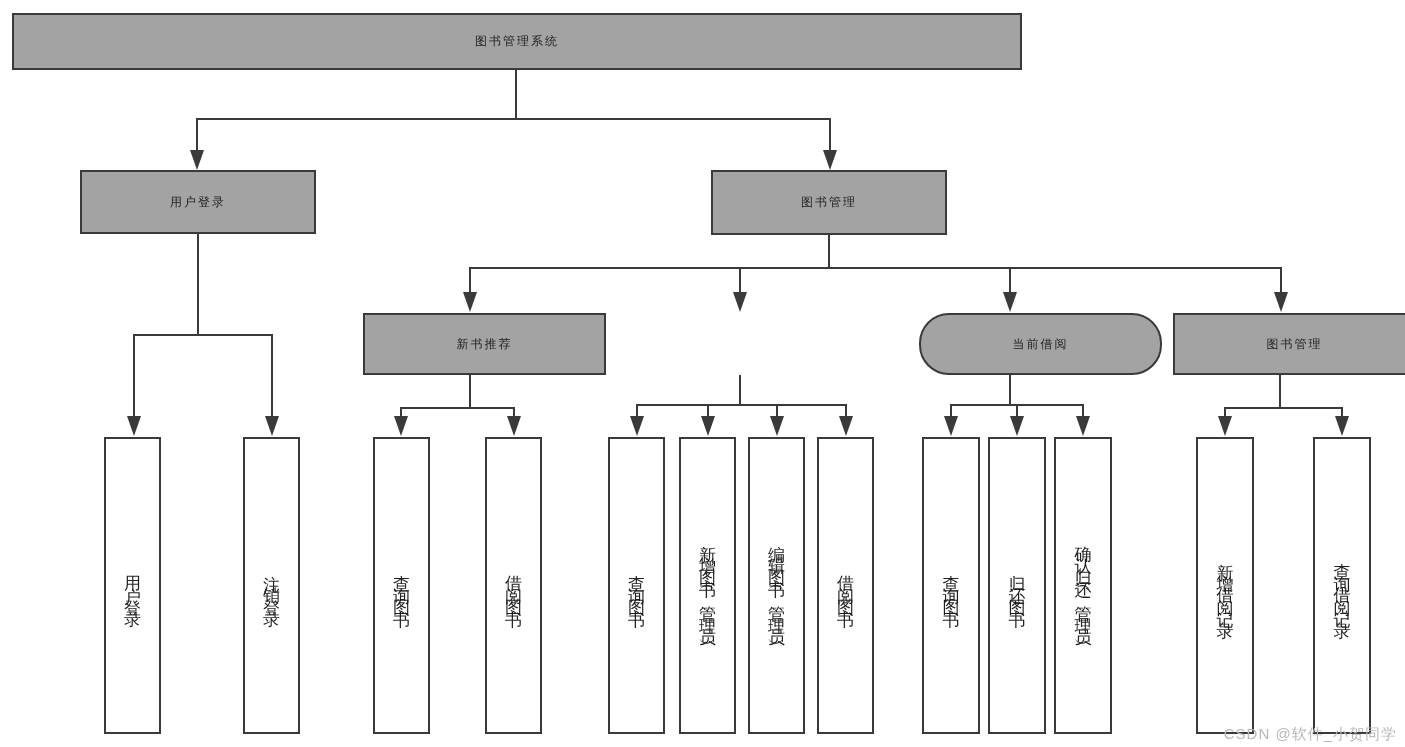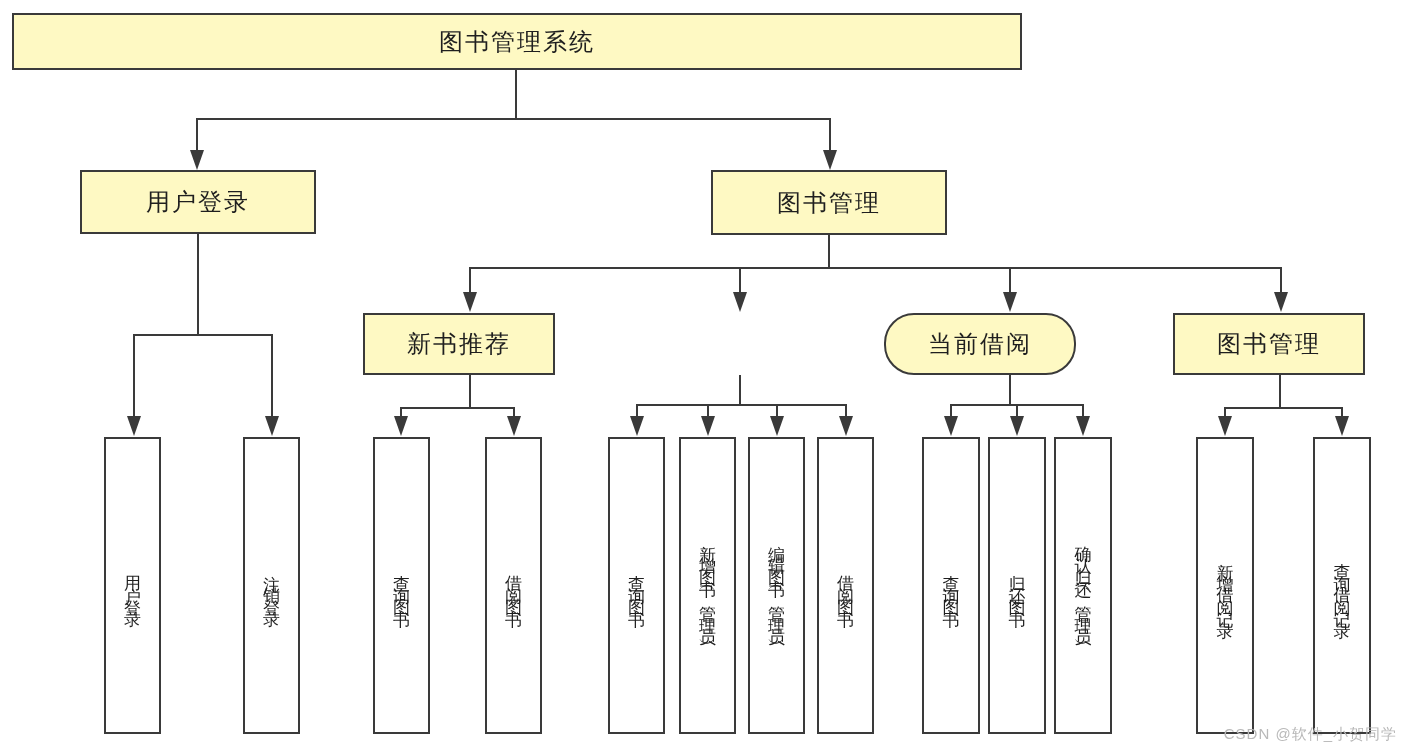--- a/index.html
+++ b/index.html
@@ -14,25 +14,25 @@
     overflow: hidden;
   }
   #connectors {
     position: absolute;
     left: 0; top: 0;
     width: 1405px; height: 747px;
   }
   .hbox {
     position: absolute;
     border: 2px solid #3a3a3a;
-    background: #fef9c3;
+    background: #a3a3a3;
     display: flex;
     align-items: center;
     justify-content: center;
-    font-size: 24px;
+    font-size: 12px;
     letter-spacing: 2px;
     z-index: 2;
   }
   .vbox {
     position: absolute;
     width: 57px;
     height: 297px;
     top: 437px;
     border: 2px solid #3a3a3a;
     background: #ffffff;
@@ -42,24 +42,24 @@
     writing-mode: vertical-rl;
     text-orientation: mixed;
     font-size: 17px;
     letter-spacing: 12px;
     line-height: 1;
     z-index: 2;
   }
   .root-box   { left: 12px;  top: 13px;  width: 1010px; height: 57px; }
   .lvl2-a     { left: 80px;  top: 170px; width: 236px;  height: 64px; }
   .lvl2-b     { left: 711px; top: 170px; width: 236px;  height: 65px; }
-  .lvl3       { top: 313px;  width: 192px; height: 62px; }
+  .lvl3       { top: 313px;  width: 243px; height: 62px; }
   .lvl3-a     { left: 363px; }
   .lvl3-b     { left: 633px; }
-  .lvl3-c     { left: 884px; border-radius: 30px; }
+  .lvl3-c     { left: 919px; border-radius: 30px; }
   .lvl3-d     { left: 1173px; }
   .b1  { left: 104px; }
   .b2  { left: 243px; }
   .b3  { left: 373px; }
   .b4  { left: 485px; }
   .b5  { left: 608px; }
   .b6  { left: 679px; }
   .b7  { left: 748px; }
   .b8  { left: 817px; }
   .b9  { left: 922px;  width: 58px; }

